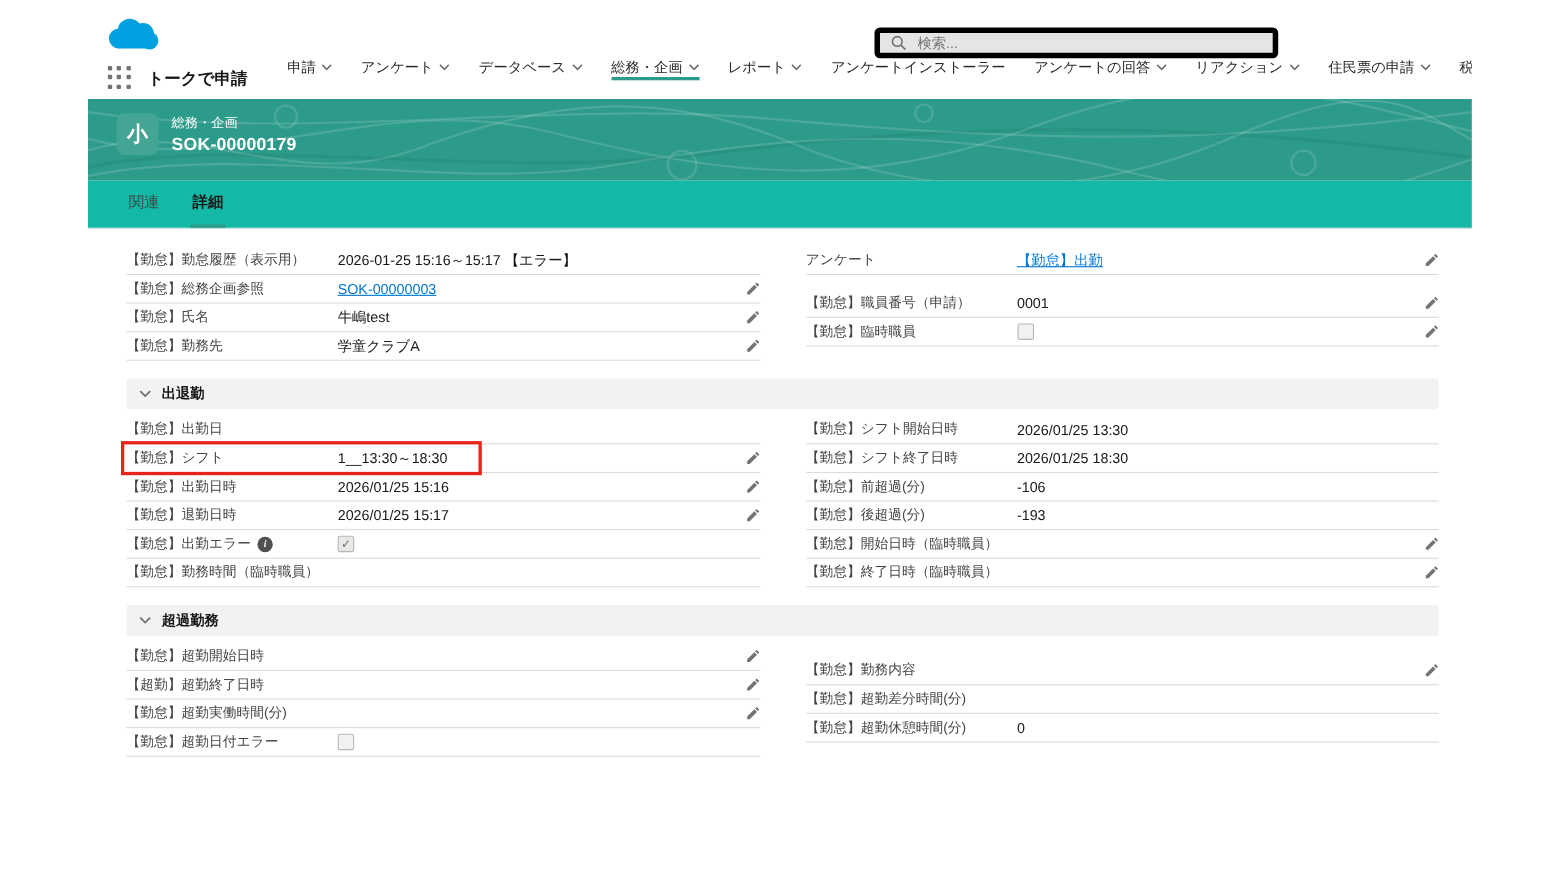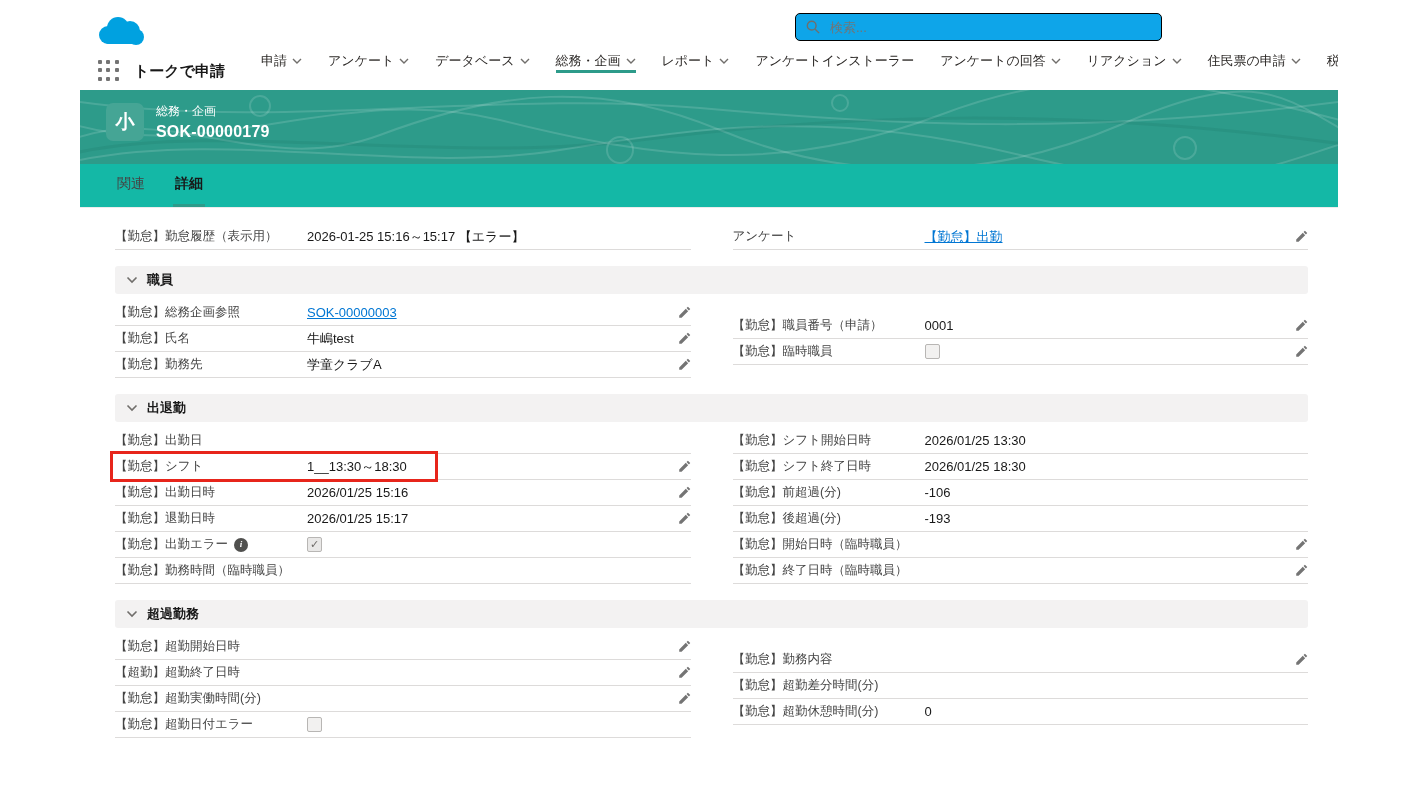--- a/index.html
+++ b/index.html
@@ -8,23 +8,23 @@
     width:1418px; height:810px; background:#ffffff; position:relative;
     font-family:"Liberation Sans","DejaVu Sans",sans-serif;
     -webkit-font-smoothing:antialiased;
   }
   .app { position:absolute; left:80px; top:10px; width:1258px; height:790px; background:#fff; }
 
   
   .topbar { position:relative; height:42px; }
   .sf-logo { position:absolute; left:14px; top:5px; }
   .searchbox {
-    position:absolute; left:715px; top:3px; width:367px; height:28px;
-    border:1px solid #000000; border-radius:5px; display:flex; align-items:center;
-    padding:0 10px; gap:8px; background:#0ea5e9;
+    position:absolute; left:715px; top:15px; width:367px; height:28px;
+    border:5px solid #000000; border-radius:5px; display:flex; align-items:center;
+    padding:0 10px; gap:8px; background:#e5e5e5;
   }
   .searchbox input { border:none; outline:none; flex:1; font-size:13px; color:#2b2826; font-family:inherit; background:transparent; }
   .searchbox input::placeholder { color:#747474; }
 
   
   .navbar { height:38px; display:flex; align-items:center; padding-left:18px; }
   .applauncher { width:22px; height:22px; display:grid; grid-template-columns:repeat(3,1fr); gap:3px; cursor:pointer; flex:none; }
   .applauncher .dot { width:4px; height:4px; background:#747474; border-radius:1px; }
   .appname { font-size:15px; font-weight:bold; color:#181818; margin-left:14px; white-space:nowrap; }
   .navtabs { display:flex; align-items:flex-start; margin-left:36px; gap:26px; flex:1; overflow:hidden; height:38px; }
@@ -230,212 +230,204 @@
                 <a class="link">【勤怠】出勤</a>
               </span>
               <span class="pencil">
                 <svg width="13" height="13" viewBox="0 0 16 16">
                   <path fill="#747474" d="M12.2.9l2.9 2.9-1.7 1.7-2.9-2.9zM9.6 3.5l2.9 2.9L4.4 14.5H1.5v-2.9z"></path>
                 </svg>
               </span>
             </div>
           </div>
         </div>
+        <div class="fgrid">
+          <div class="fcol">
+            <div class="frow">
+              <span class="flabel">
+                <span>【勤怠】総務企画参照</span>
+              </span>
+              <span class="fvalue">
+                <a class="link">SOK-00000003</a>
+              </span>
+              <span class="pencil">
+                <svg width="13" height="13" viewBox="0 0 16 16">
+                  <path fill="#747474" d="M12.2.9l2.9 2.9-1.7 1.7-2.9-2.9zM9.6 3.5l2.9 2.9L4.4 14.5H1.5v-2.9z"></path>
+                </svg>
+              </span>
+            </div>
+            <div class="frow">
+              <span class="flabel">
+                <span>【勤怠】氏名</span>
+              </span>
+              <span class="fvalue">牛嶋test</span>
+              <span class="pencil">
+                <svg width="13" height="13" viewBox="0 0 16 16">
+                  <path fill="#747474" d="M12.2.9l2.9 2.9-1.7 1.7-2.9-2.9zM9.6 3.5l2.9 2.9L4.4 14.5H1.5v-2.9z"></path>
+                </svg>
+              </span>
+            </div>
+            <div class="frow">
+              <span class="flabel">
+                <span>【勤怠】勤務先</span>
+              </span>
+              <span class="fvalue">学童クラブA</span>
+              <span class="pencil">
+                <svg width="13" height="13" viewBox="0 0 16 16">
+                  <path fill="#747474" d="M12.2.9l2.9 2.9-1.7 1.7-2.9-2.9zM9.6 3.5l2.9 2.9L4.4 14.5H1.5v-2.9z"></path>
+                </svg>
+              </span>
+            </div>
+          </div>
+          <div class="fcol">
+            <div class="frow">
+              <span class="flabel">
+                <span>【勤怠】職員番号（申請）</span>
+              </span>
+              <span class="fvalue">0001</span>
+              <span class="pencil">
+                <svg width="13" height="13" viewBox="0 0 16 16">
+                  <path fill="#747474" d="M12.2.9l2.9 2.9-1.7 1.7-2.9-2.9zM9.6 3.5l2.9 2.9L4.4 14.5H1.5v-2.9z"></path>
+                </svg>
+              </span>
+            </div>
+            <div class="frow">
+              <span class="flabel">
+                <span>【勤怠】臨時職員</span>
+              </span>
+              <span class="fvalue">
+                <span class="cbx"></span>
+              </span>
+              <span class="pencil">
+                <svg width="13" height="13" viewBox="0 0 16 16">
+                  <path fill="#747474" d="M12.2.9l2.9 2.9-1.7 1.7-2.9-2.9zM9.6 3.5l2.9 2.9L4.4 14.5H1.5v-2.9z"></path>
+                </svg>
+              </span>
+            </div>
+          </div>
+        </div>
         <div class="secbar">
           <span class="seccaret">
             <svg width="12" height="8" viewBox="0 0 12 8">
               <path d="M1.5 1.5L6 6l4.5-4.5" stroke="#706e6b" stroke-width="1.6" fill="none"></path>
             </svg>
           </span>
-          <span class="sectitle">職員</span>
+          <span class="sectitle">出退勤</span>
         </div>
         <div class="fgrid">
           <div class="fcol">
             <div class="frow">
               <span class="flabel">
-                <span>【勤怠】総務企画参照</span>
+                <span>【勤怠】出勤日</span>
+              </span>
+            </div>
+            <div class="frow highlighted">
+              <span class="flabel">
+                <span>【勤怠】シフト</span>
+              </span>
+              <span class="fvalue">1__13:30～18:30</span>
+              <span class="pencil">
+                <svg width="13" height="13" viewBox="0 0 16 16">
+                  <path fill="#747474" d="M12.2.9l2.9 2.9-1.7 1.7-2.9-2.9zM9.6 3.5l2.9 2.9L4.4 14.5H1.5v-2.9z"></path>
+                </svg>
+              </span>
+            </div>
+            <div class="frow">
+              <span class="flabel">
+                <span>【勤怠】出勤日時</span>
+              </span>
+              <span class="fvalue">2026/01/25 15:16</span>
+              <span class="pencil">
+                <svg width="13" height="13" viewBox="0 0 16 16">
+                  <path fill="#747474" d="M12.2.9l2.9 2.9-1.7 1.7-2.9-2.9zM9.6 3.5l2.9 2.9L4.4 14.5H1.5v-2.9z"></path>
+                </svg>
+              </span>
+            </div>
+            <div class="frow">
+              <span class="flabel">
+                <span>【勤怠】退勤日時</span>
+              </span>
+              <span class="fvalue">2026/01/25 15:17</span>
+              <span class="pencil">
+                <svg width="13" height="13" viewBox="0 0 16 16">
+                  <path fill="#747474" d="M12.2.9l2.9 2.9-1.7 1.7-2.9-2.9zM9.6 3.5l2.9 2.9L4.4 14.5H1.5v-2.9z"></path>
+                </svg>
+              </span>
+            </div>
+            <div class="frow">
+              <span class="flabel">
+                <span>【勤怠】出勤エラー</span>
+                <span class="info">i</span>
               </span>
               <span class="fvalue">
-                <a class="link">SOK-00000003</a>
-              </span>
-              <span class="pencil">
-                <svg width="13" height="13" viewBox="0 0 16 16">
-                  <path fill="#747474" d="M12.2.9l2.9 2.9-1.7 1.7-2.9-2.9zM9.6 3.5l2.9 2.9L4.4 14.5H1.5v-2.9z"></path>
-                </svg>
-              </span>
-            </div>
-            <div class="frow">
-              <span class="flabel">
-                <span>【勤怠】氏名</span>
-              </span>
-              <span class="fvalue">牛嶋test</span>
-              <span class="pencil">
-                <svg width="13" height="13" viewBox="0 0 16 16">
-                  <path fill="#747474" d="M12.2.9l2.9 2.9-1.7 1.7-2.9-2.9zM9.6 3.5l2.9 2.9L4.4 14.5H1.5v-2.9z"></path>
-                </svg>
-              </span>
-            </div>
-            <div class="frow">
-              <span class="flabel">
-                <span>【勤怠】勤務先</span>
-              </span>
-              <span class="fvalue">学童クラブA</span>
-              <span class="pencil">
-                <svg width="13" height="13" viewBox="0 0 16 16">
-                  <path fill="#747474" d="M12.2.9l2.9 2.9-1.7 1.7-2.9-2.9zM9.6 3.5l2.9 2.9L4.4 14.5H1.5v-2.9z"></path>
-                </svg>
-              </span>
-            </div>
-          </div>
-          <div class="fcol">
-            <div class="frow">
-              <span class="flabel">
-                <span>【勤怠】職員番号（申請）</span>
-              </span>
-              <span class="fvalue">0001</span>
-              <span class="pencil">
-                <svg width="13" height="13" viewBox="0 0 16 16">
-                  <path fill="#747474" d="M12.2.9l2.9 2.9-1.7 1.7-2.9-2.9zM9.6 3.5l2.9 2.9L4.4 14.5H1.5v-2.9z"></path>
-                </svg>
-              </span>
-            </div>
-            <div class="frow">
-              <span class="flabel">
-                <span>【勤怠】臨時職員</span>
-              </span>
-              <span class="fvalue">
-                <span class="cbx"></span>
-              </span>
+                <span class="cbx checked">✓</span>
+              </span>
+            </div>
+            <div class="frow">
+              <span class="flabel">
+                <span>【勤怠】勤務時間（臨時職員）</span>
+              </span>
+              <span class="fvalue"></span>
+            </div>
+          </div>
+          <div class="fcol">
+            <div class="frow">
+              <span class="flabel">
+                <span>【勤怠】シフト開始日時</span>
+              </span>
+              <span class="fvalue">2026/01/25 13:30</span>
+            </div>
+            <div class="frow">
+              <span class="flabel">
+                <span>【勤怠】シフト終了日時</span>
+              </span>
+              <span class="fvalue">2026/01/25 18:30</span>
+            </div>
+            <div class="frow">
+              <span class="flabel">
+                <span>【勤怠】前超過(分)</span>
+              </span>
+              <span class="fvalue">-106</span>
+            </div>
+            <div class="frow">
+              <span class="flabel">
+                <span>【勤怠】後超過(分)</span>
+              </span>
+              <span class="fvalue">-193</span>
+            </div>
+            <div class="frow">
+              <span class="flabel">
+                <span>【勤怠】開始日時（臨時職員）</span>
+              </span>
+              <span class="fvalue"></span>
+              <span class="pencil">
+                <svg width="13" height="13" viewBox="0 0 16 16">
+                  <path fill="#747474" d="M12.2.9l2.9 2.9-1.7 1.7-2.9-2.9zM9.6 3.5l2.9 2.9L4.4 14.5H1.5v-2.9z"></path>
+                </svg>
+              </span>
+            </div>
+            <div class="frow">
+              <span class="flabel">
+                <span>【勤怠】終了日時（臨時職員）</span>
+              </span>
+              <span class="fvalue"></span>
               <span class="pencil">
                 <svg width="13" height="13" viewBox="0 0 16 16">
                   <path fill="#747474" d="M12.2.9l2.9 2.9-1.7 1.7-2.9-2.9zM9.6 3.5l2.9 2.9L4.4 14.5H1.5v-2.9z"></path>
                 </svg>
               </span>
             </div>
           </div>
         </div>
         <div class="secbar">
           <span class="seccaret">
             <svg width="12" height="8" viewBox="0 0 12 8">
               <path d="M1.5 1.5L6 6l4.5-4.5" stroke="#706e6b" stroke-width="1.6" fill="none"></path>
             </svg>
           </span>
-          <span class="sectitle">出退勤</span>
-        </div>
-        <div class="fgrid">
-          <div class="fcol">
-            <div class="frow">
-              <span class="flabel">
-                <span>【勤怠】出勤日</span>
-              </span>
-            </div>
-            <div class="frow highlighted">
-              <span class="flabel">
-                <span>【勤怠】シフト</span>
-              </span>
-              <span class="fvalue">1__13:30～18:30</span>
-              <span class="pencil">
-                <svg width="13" height="13" viewBox="0 0 16 16">
-                  <path fill="#747474" d="M12.2.9l2.9 2.9-1.7 1.7-2.9-2.9zM9.6 3.5l2.9 2.9L4.4 14.5H1.5v-2.9z"></path>
-                </svg>
-              </span>
-            </div>
-            <div class="frow">
-              <span class="flabel">
-                <span>【勤怠】出勤日時</span>
-              </span>
-              <span class="fvalue">2026/01/25 15:16</span>
-              <span class="pencil">
-                <svg width="13" height="13" viewBox="0 0 16 16">
-                  <path fill="#747474" d="M12.2.9l2.9 2.9-1.7 1.7-2.9-2.9zM9.6 3.5l2.9 2.9L4.4 14.5H1.5v-2.9z"></path>
-                </svg>
-              </span>
-            </div>
-            <div class="frow">
-              <span class="flabel">
-                <span>【勤怠】退勤日時</span>
-              </span>
-              <span class="fvalue">2026/01/25 15:17</span>
-              <span class="pencil">
-                <svg width="13" height="13" viewBox="0 0 16 16">
-                  <path fill="#747474" d="M12.2.9l2.9 2.9-1.7 1.7-2.9-2.9zM9.6 3.5l2.9 2.9L4.4 14.5H1.5v-2.9z"></path>
-                </svg>
-              </span>
-            </div>
-            <div class="frow">
-              <span class="flabel">
-                <span>【勤怠】出勤エラー</span>
-                <span class="info">i</span>
-              </span>
-              <span class="fvalue">
-                <span class="cbx checked">✓</span>
-              </span>
-            </div>
-            <div class="frow">
-              <span class="flabel">
-                <span>【勤怠】勤務時間（臨時職員）</span>
-              </span>
-              <span class="fvalue"></span>
-            </div>
-          </div>
-          <div class="fcol">
-            <div class="frow">
-              <span class="flabel">
-                <span>【勤怠】シフト開始日時</span>
-              </span>
-              <span class="fvalue">2026/01/25 13:30</span>
-            </div>
-            <div class="frow">
-              <span class="flabel">
-                <span>【勤怠】シフト終了日時</span>
-              </span>
-              <span class="fvalue">2026/01/25 18:30</span>
-            </div>
-            <div class="frow">
-              <span class="flabel">
-                <span>【勤怠】前超過(分)</span>
-              </span>
-              <span class="fvalue">-106</span>
-            </div>
-            <div class="frow">
-              <span class="flabel">
-                <span>【勤怠】後超過(分)</span>
-              </span>
-              <span class="fvalue">-193</span>
-            </div>
-            <div class="frow">
-              <span class="flabel">
-                <span>【勤怠】開始日時（臨時職員）</span>
-              </span>
-              <span class="fvalue"></span>
-              <span class="pencil">
-                <svg width="13" height="13" viewBox="0 0 16 16">
-                  <path fill="#747474" d="M12.2.9l2.9 2.9-1.7 1.7-2.9-2.9zM9.6 3.5l2.9 2.9L4.4 14.5H1.5v-2.9z"></path>
-                </svg>
-              </span>
-            </div>
-            <div class="frow">
-              <span class="flabel">
-                <span>【勤怠】終了日時（臨時職員）</span>
-              </span>
-              <span class="fvalue"></span>
-              <span class="pencil">
-                <svg width="13" height="13" viewBox="0 0 16 16">
-                  <path fill="#747474" d="M12.2.9l2.9 2.9-1.7 1.7-2.9-2.9zM9.6 3.5l2.9 2.9L4.4 14.5H1.5v-2.9z"></path>
-                </svg>
-              </span>
-            </div>
-          </div>
-        </div>
-        <div class="secbar">
-          <span class="seccaret">
-            <svg width="12" height="8" viewBox="0 0 12 8">
-              <path d="M1.5 1.5L6 6l4.5-4.5" stroke="#706e6b" stroke-width="1.6" fill="none"></path>
-            </svg>
-          </span>
           <span class="sectitle">超過勤務</span>
         </div>
         <div class="fgrid">
           <div class="fcol">
             <div class="frow">
               <span class="flabel">
                 <span>【勤怠】超勤開始日時</span>
               </span>
               <span class="fvalue"></span>
               <span class="pencil">

